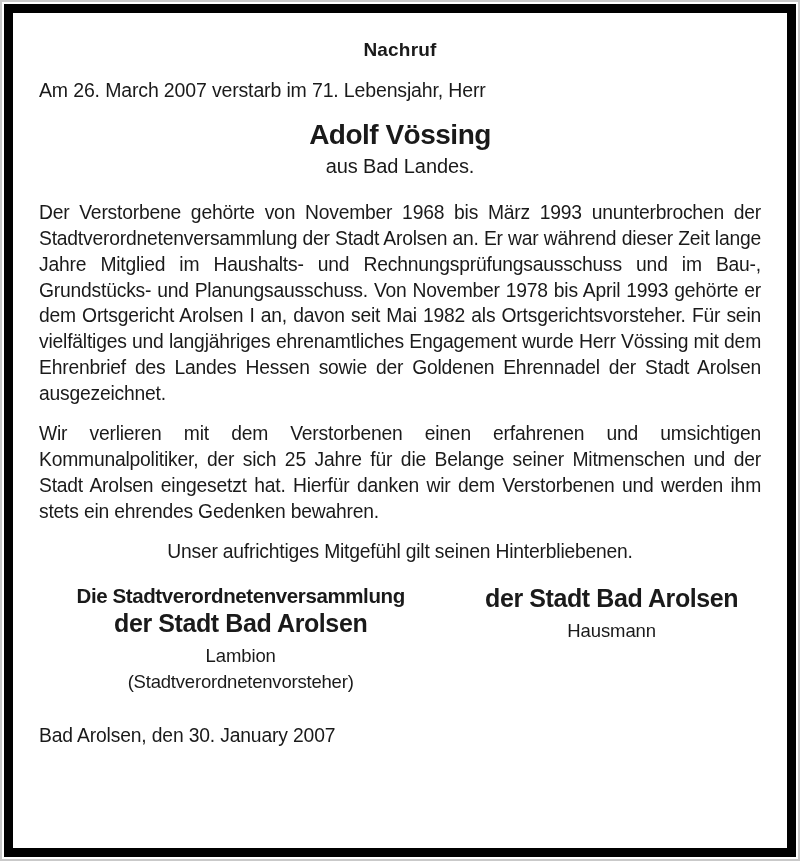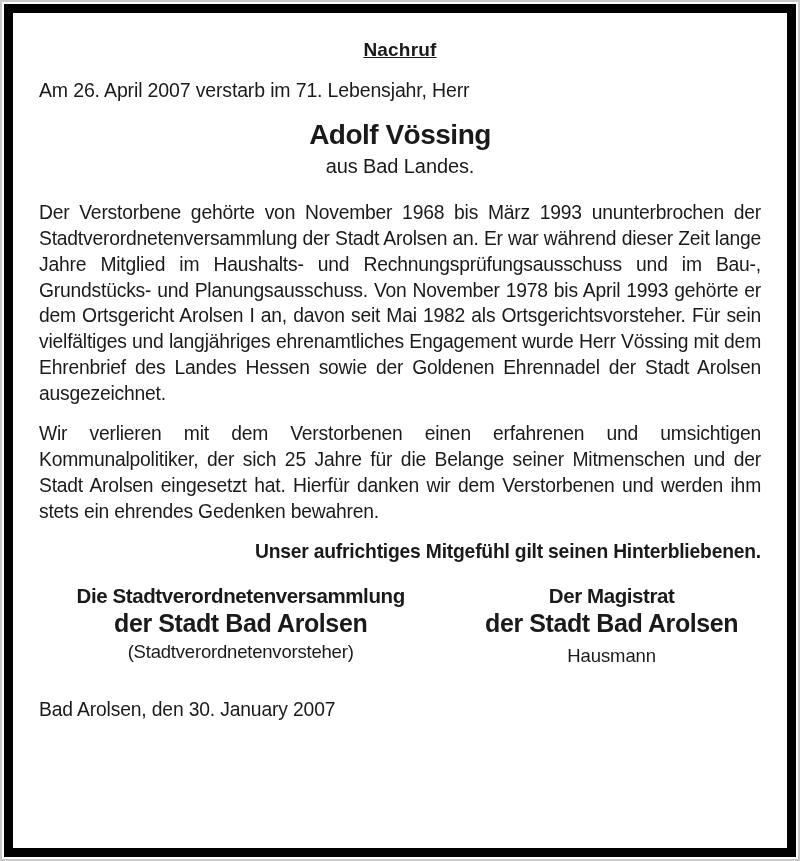--- a/index.html
+++ b/index.html
@@ -41,21 +41,20 @@
     padding: 22px 20px 10px 20px;
   }
 
   
   .heading {
     text-align: center;
     font-weight: bold;
     font-size: 19px;
     letter-spacing: 0.2px;
     margin: 4px 0 18px 0;
-    text-decoration: underline;
   }
   .intro-line {
     text-align: left;
     font-size: 19.5px;
     margin: 0 0 6px 0;
     padding-left: 6px;
     letter-spacing: -0.15px;
   }
   .deceased-name {
     text-align: center;
@@ -76,23 +75,22 @@
     text-align: justify;
     text-justify: inter-word;
     font-size: 19.3px;
     line-height: 1.335;
     margin: 0 0 15px 0;
     padding: 0 6px;
     letter-spacing: -0.2px;
     hyphens: manual;
   }
   .body-paragraph.last-para {
-    text-align: right;
+    text-align: center;
     margin-bottom: 18px;
-    font-weight: bold;
   }
 
   
   .signature-row {
     display: flex;
     flex-direction: row;
     align-items: flex-start;
     justify-content: flex-start;
     margin: 6px 0 0 0;
     padding: 0 4px;
@@ -142,42 +140,42 @@
 </style>
 </head>
 <body>
 
 <div id="notice-frame">
   <div id="notice-border">
     <div id="notice-inner">
 
       <div class="heading">Nachruf</div>
 
-      <div class="intro-line">Am 26. April 2007 verstarb im 71. Lebensjahr, Herr</div>
+      <div class="intro-line">Am 26. March 2007 verstarb im 71. Lebensjahr, Herr</div>
 
       <div class="deceased-name">Adolf Vössing</div>
 
       <div class="origin-line">aus Bad Landes.</div>
 
       <p class="body-paragraph">Der Verstorbene gehörte von November 1968 bis März 1993 ununterbrochen der Stadtverordnetenversammlung der Stadt Arolsen an. Er war während dieser Zeit lange Jahre Mitglied im Haushalts- und Rechnungsprüfungsausschuss und im Bau-, Grundstücks- und Planungsausschuss. Von November 1978 bis April 1993 gehörte er dem Ortsgericht Arolsen I an, davon seit Mai 1982 als Ortsgerichtsvorsteher. Für sein vielfältiges und langjähriges ehrenamtliches Engagement wurde Herr Vössing mit dem Ehrenbrief des Landes Hessen sowie der Goldenen Ehrennadel der Stadt Arolsen ausgezeichnet.</p>
 
       <p class="body-paragraph">Wir verlieren mit dem Verstorbenen einen erfahrenen und umsichtigen Kommunalpolitiker, der sich 25 Jahre für die Belange seiner Mitmenschen und der Stadt Arolsen eingesetzt hat. Hierfür danken wir dem Verstorbenen und werden ihm stets ein ehrendes Gedenken bewahren.</p>
 
       <p class="body-paragraph last-para">Unser aufrichtiges Mitgefühl gilt seinen Hinterbliebenen.</p>
 
       <div class="signature-row">
 
         <div class="signature-block block-left">
           <div class="sig-org">Die Stadtverordnetenversammlung</div>
           <div class="sig-org-line2">der Stadt Bad Arolsen</div>
+          <div class="sig-person">Lambion</div>
           <div class="sig-role">(Stadtverordnetenvorsteher)</div>
         </div>
 
         <div class="signature-block block-right">
-          <div class="sig-org">Der Magistrat</div>
           <div class="sig-org-line2">der Stadt Bad Arolsen</div>
           <div class="sig-person">Hausmann</div>
         </div>
 
       </div>
 
       <div class="date-line">Bad Arolsen, den 30. January 2007</div>
 
     </div>
   </div>

